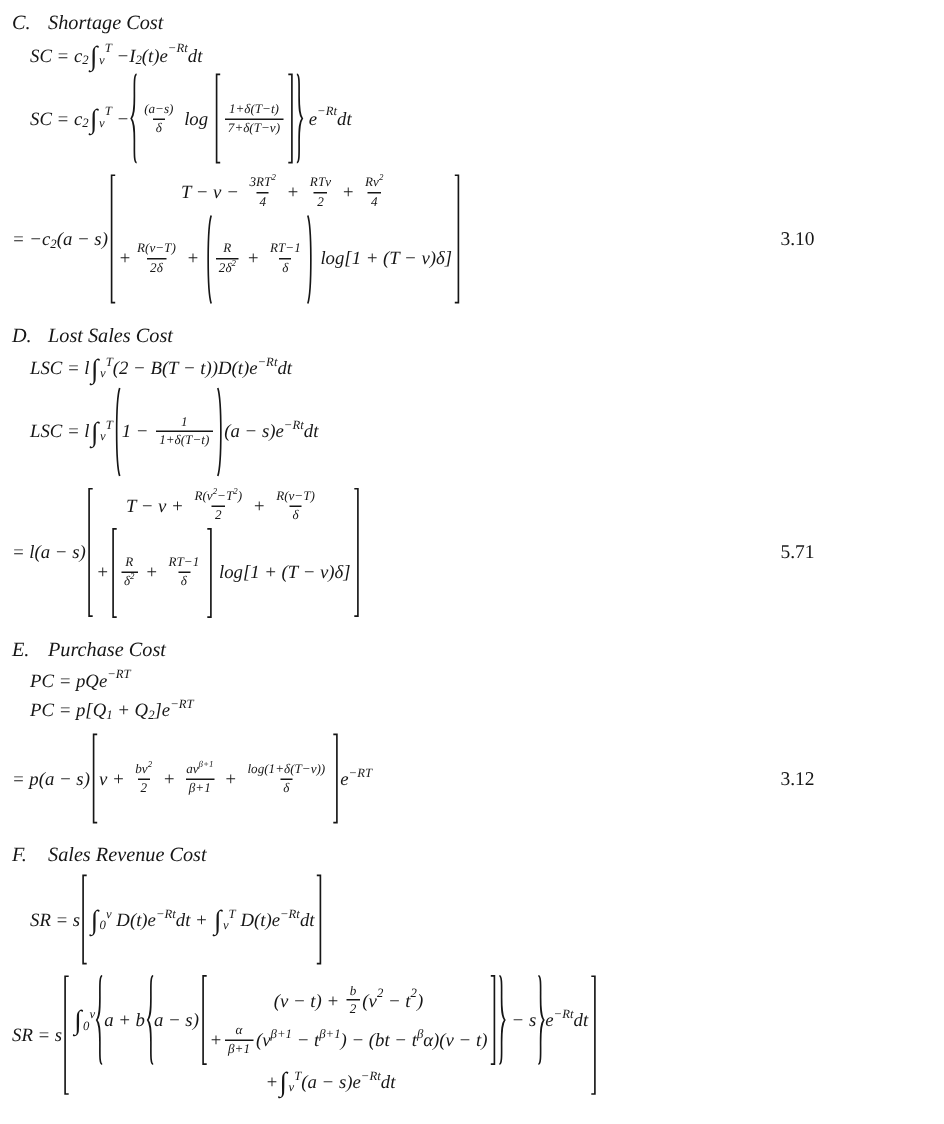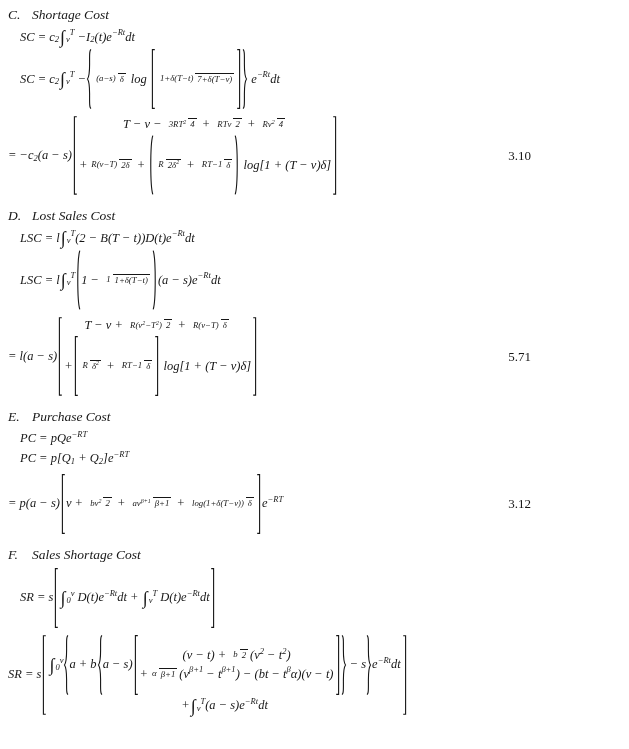--- a/index.html
+++ b/index.html
@@ -10,31 +10,31 @@
   }
   .hline{font-style:italic;font-size:13.5px;margin:13px 0 5px;display:flex}
   .hlabel{width:24px}
   .page > .hline:first-child{margin-top:1px}
   .pline{font-size:13.5px;margin:11px 0 6px;font-style:normal}
   .eqline{position:relative;display:flex;align-items:center;margin:3px 12px;font-size:12.5px}
   .disp{margin:7px 0}
   .math{display:inline-flex;align-items:center;font-style:italic;max-width:540px}
   .mrow,.mgrp{display:inline-flex;align-items:center}
   .mtext{white-space:pre;line-height:1.35}
-  .mfrac{display:inline-flex;flex-direction:row;align-items:center;font-size:70%;margin:0 2px;line-height:1.2}
+  .mfrac{display:inline-flex;flex-direction:column;align-items:center;font-size:70%;margin:0 2px;line-height:1.2}
   .fnum,.fden{padding:0 2px;display:inline-flex;justify-content:center}
   .fden{border-top:1px solid currentColor}
   .msup,.msub{font-size:68%;line-height:1}
   .msup{transform:translateY(-0.5em)}
   .msub{transform:translateY(0.4em)}
   .mint{font-size:145%;line-height:1;margin:0 1px}
   .mvstack{display:inline-flex;flex-direction:column;align-items:center;row-gap:2px;margin:0 1px}
   .mdelim{align-self:stretch;display:inline-flex;width:6px;min-height:1.1em}
   .mdelim svg{width:100%;height:100%;display:block;overflow:visible}
-  .eqno{position:absolute;right:90px;top:50%;transform:translateY(-50%);font-style:normal;font-size:13px}
+  .eqno{position:absolute;right:78px;top:50%;transform:translateY(-50%);font-style:normal;font-size:13px}
 </style>
 </head>
 <body>
 
 <div class="page">
     <div class="hline">
       <span class="hlabel">C.</span>
       <span class="htitle">Shortage Cost</span>
     </div>
     <div class="eqline">
@@ -530,21 +530,21 @@
           <span class="mtext">e</span>
           <span class="msup"><span class="mrow">
               <span class="mtext">−RT</span>
             </span></span>
         </span>
       </span>
       <span class="eqno">3.12</span>
     </div>
     <div class="hline">
       <span class="hlabel">F.</span>
-      <span class="htitle">Sales Shortage Cost</span>
+      <span class="htitle">Sales Revenue Cost</span>
     </div>
     <div class="eqline">
       <span class="math">
         <span class="mrow">
           <span class="mtext">SR = s</span>
           <span class="mgrp">
             <span class="mdelim">
               <svg viewBox="0 0 10 100" preserveAspectRatio="none">
                 <path d="M8 1 L4 1 L4 99 L8 99" fill="none" stroke="currentColor" stroke-width="1.1" vector-effect="non-scaling-stroke"></path>
               </svg>

